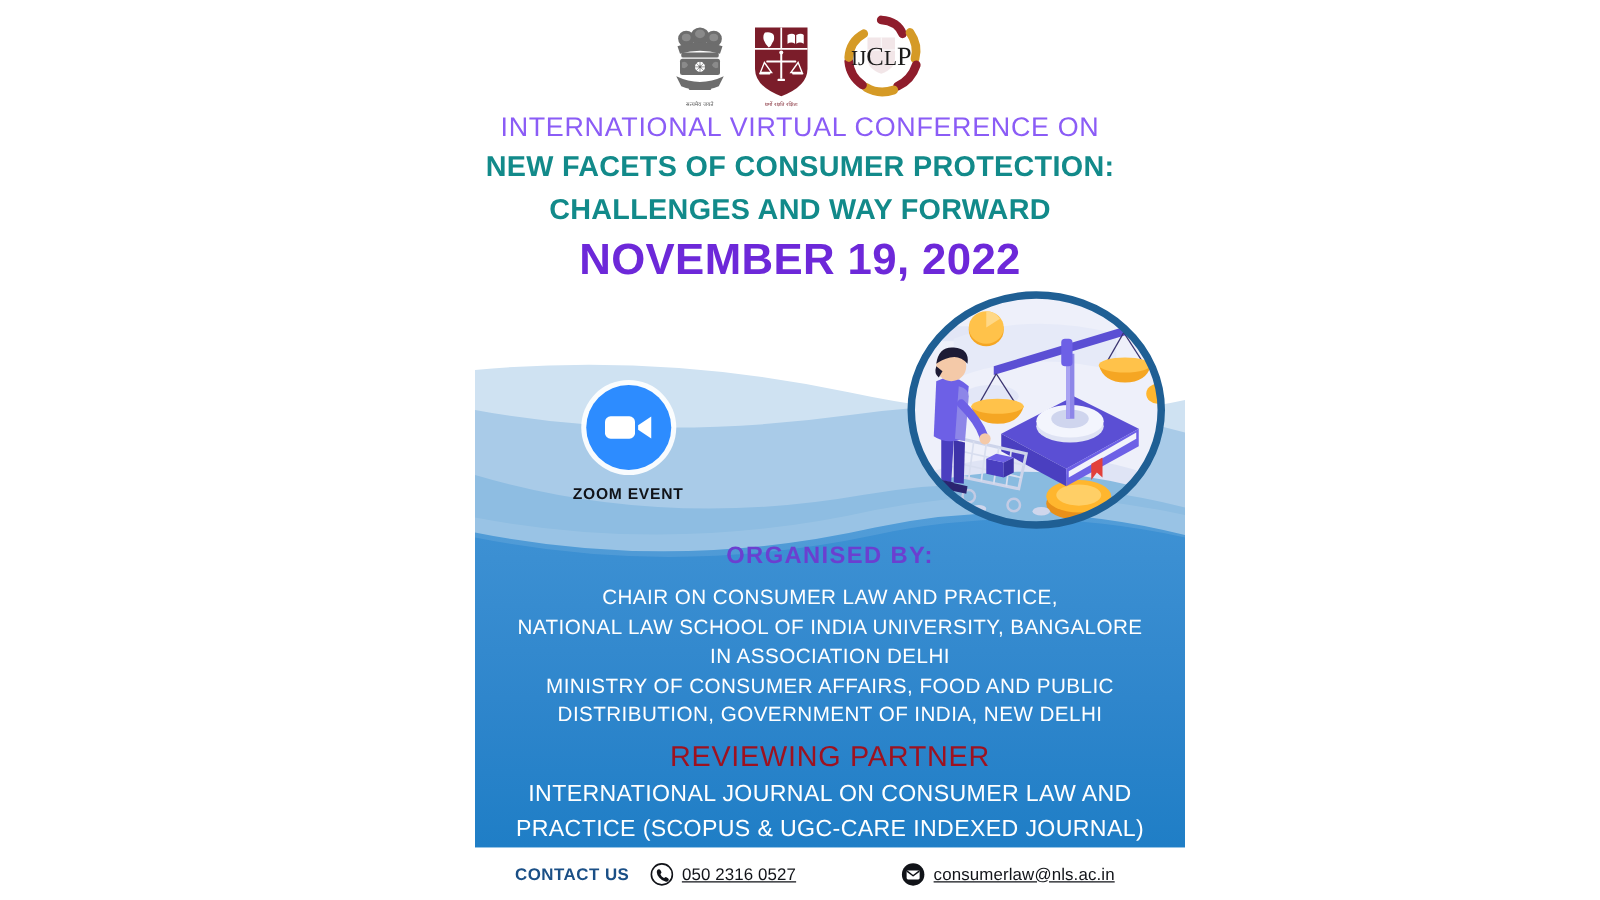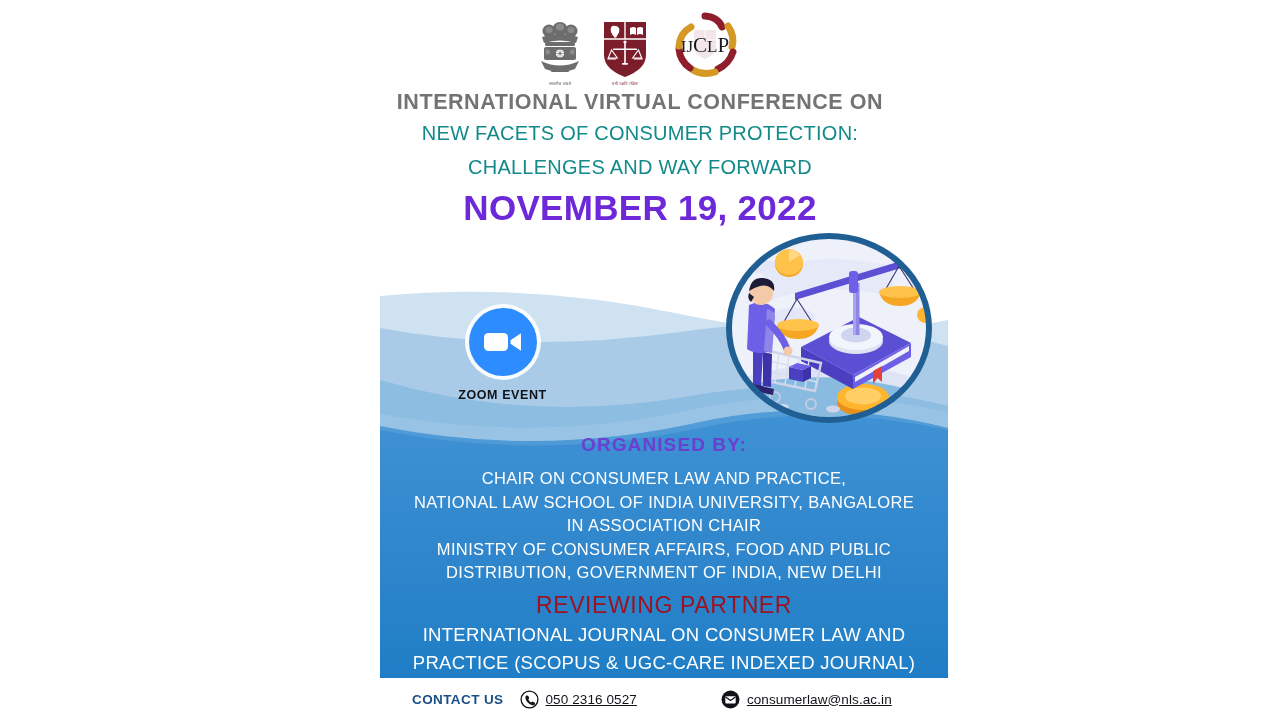--- a/index.html
+++ b/index.html
@@ -81,30 +81,30 @@
 
   
   .title-block {
     position: absolute;
     top: 88px;
     left: 0;
     width: 1280px;
     text-align: center;
   }
   .t-line1 {
-    color: #737373;
+    color: #8b5cf6;
     font-size: 21.5px;
-    font-weight: bold;
+    font-weight: normal;
     letter-spacing: .55px;
     line-height: 28px;
   }
   .t-line2, .t-line3 {
     color: #128a8a;
-    font-size: 20px;
-    font-weight: normal;
+    font-size: 23px;
+    font-weight: bold;
     letter-spacing: .25px;
     line-height: 34px;
   }
   .t-date {
     color: #6d28d9;
     font-size: 35px;
     font-weight: bold;
     letter-spacing: .3px;
     line-height: 44px;
     margin-top: 2px;
@@ -377,21 +377,21 @@
         </svg>
       </div>
       <div class="zoom-label">ZOOM EVENT</div>
     </div>
 
     <div class="panel-text">
       <div class="organised-by">ORGANISED BY:</div>
       <div class="org-lines">
         <div>CHAIR ON CONSUMER LAW AND PRACTICE,</div>
         <div>NATIONAL LAW SCHOOL OF INDIA UNIVERSITY, BANGALORE</div>
-        <div>IN ASSOCIATION CHAIR</div>
+        <div>IN ASSOCIATION DELHI</div>
         <div>MINISTRY OF CONSUMER AFFAIRS, FOOD AND PUBLIC</div>
         <div>DISTRIBUTION, GOVERNMENT OF INDIA, NEW DELHI</div>
       </div>
       <div class="reviewing-partner">REVIEWING PARTNER</div>
       <div class="rev-lines">
         <div>INTERNATIONAL JOURNAL ON CONSUMER LAW AND</div>
         <div>PRACTICE (SCOPUS &amp; UGC-CARE INDEXED JOURNAL)</div>
       </div>
     </div>
   </div>

